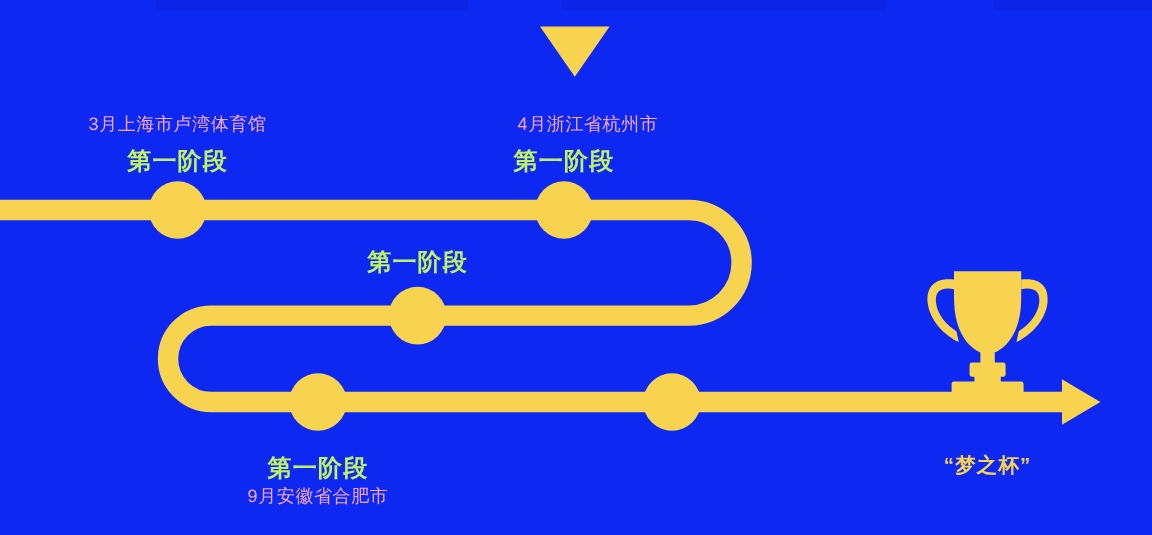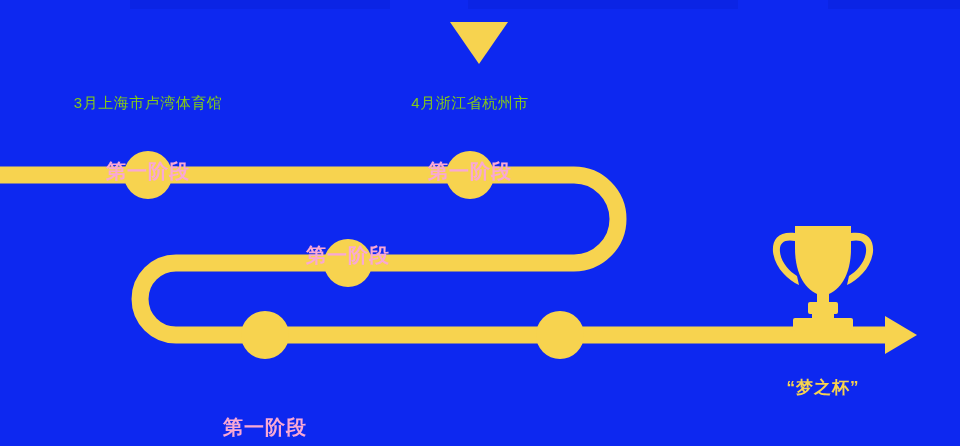--- a/index.html
+++ b/index.html
@@ -7,24 +7,24 @@
   body{
     width:960px;height:446px;overflow:hidden;
     background:#0D28F0;
     font-family:"Liberation Sans","DejaVu Sans",sans-serif;
     position:relative;
   }
   #stage{position:absolute;left:0;top:0;width:960px;height:446px;}
   #road{position:absolute;left:0;top:0;width:960px;height:446px;}
   .lbl{position:absolute;white-space:nowrap;text-align:center;transform:translateX(-50%);}
   .stage-name{
-    font-size:20px;font-weight:bold;color:#f9a8d4;letter-spacing:1px;margin-top:37px;
+    font-size:20px;font-weight:bold;color:#bef264;letter-spacing:1px;
   }
   .place{
-    font-size:15px;color:#84cc16;letter-spacing:0.5px;
+    font-size:15px;color:#f9a8d4;letter-spacing:0.5px;
   }
   .trophy-cap{
     font-size:17px;font-weight:bold;color:#F7D34F;letter-spacing:1px;
   }
   .topband{position:absolute;top:0;height:9px;background:#0B21DC;opacity:.55;}
 </style>
 </head>
 <body>
 
 <div id="stage">
@@ -80,23 +80,24 @@
       <rect x="808" y="302" width="30" height="12" rx="2"></rect>
       <rect x="812" y="312" width="22" height="8"></rect>
 
       <rect x="793" y="318" width="60" height="13" rx="2"></rect>
     </g>
   </svg>
 
   <div class="lbl place" style="left:148px;top:94px;">3月上海市卢湾体育馆</div>
   <div class="lbl stage-name" style="left:148px;top:121px;">第一阶段</div>
 
-  <div class="lbl place" style="left:470px;top:94px;">4月浙江省杭州市</div>
+  <div class="lbl place" style="left:490px;top:94px;">4月浙江省杭州市</div>
   <div class="lbl stage-name" style="left:470px;top:121px;">第一阶段</div>
 
   <div class="lbl stage-name" style="left:348px;top:205px;">第一阶段</div>
 
   <div class="lbl stage-name" style="left:265px;top:377px;">第一阶段</div>
+  <div class="lbl place" style="left:265px;top:404px;">9月安徽省合肥市</div>
 
 
   <div class="lbl trophy-cap" style="left:823px;top:376px;">“梦之杯”</div>
 
 </div>
 
 </body></html>

